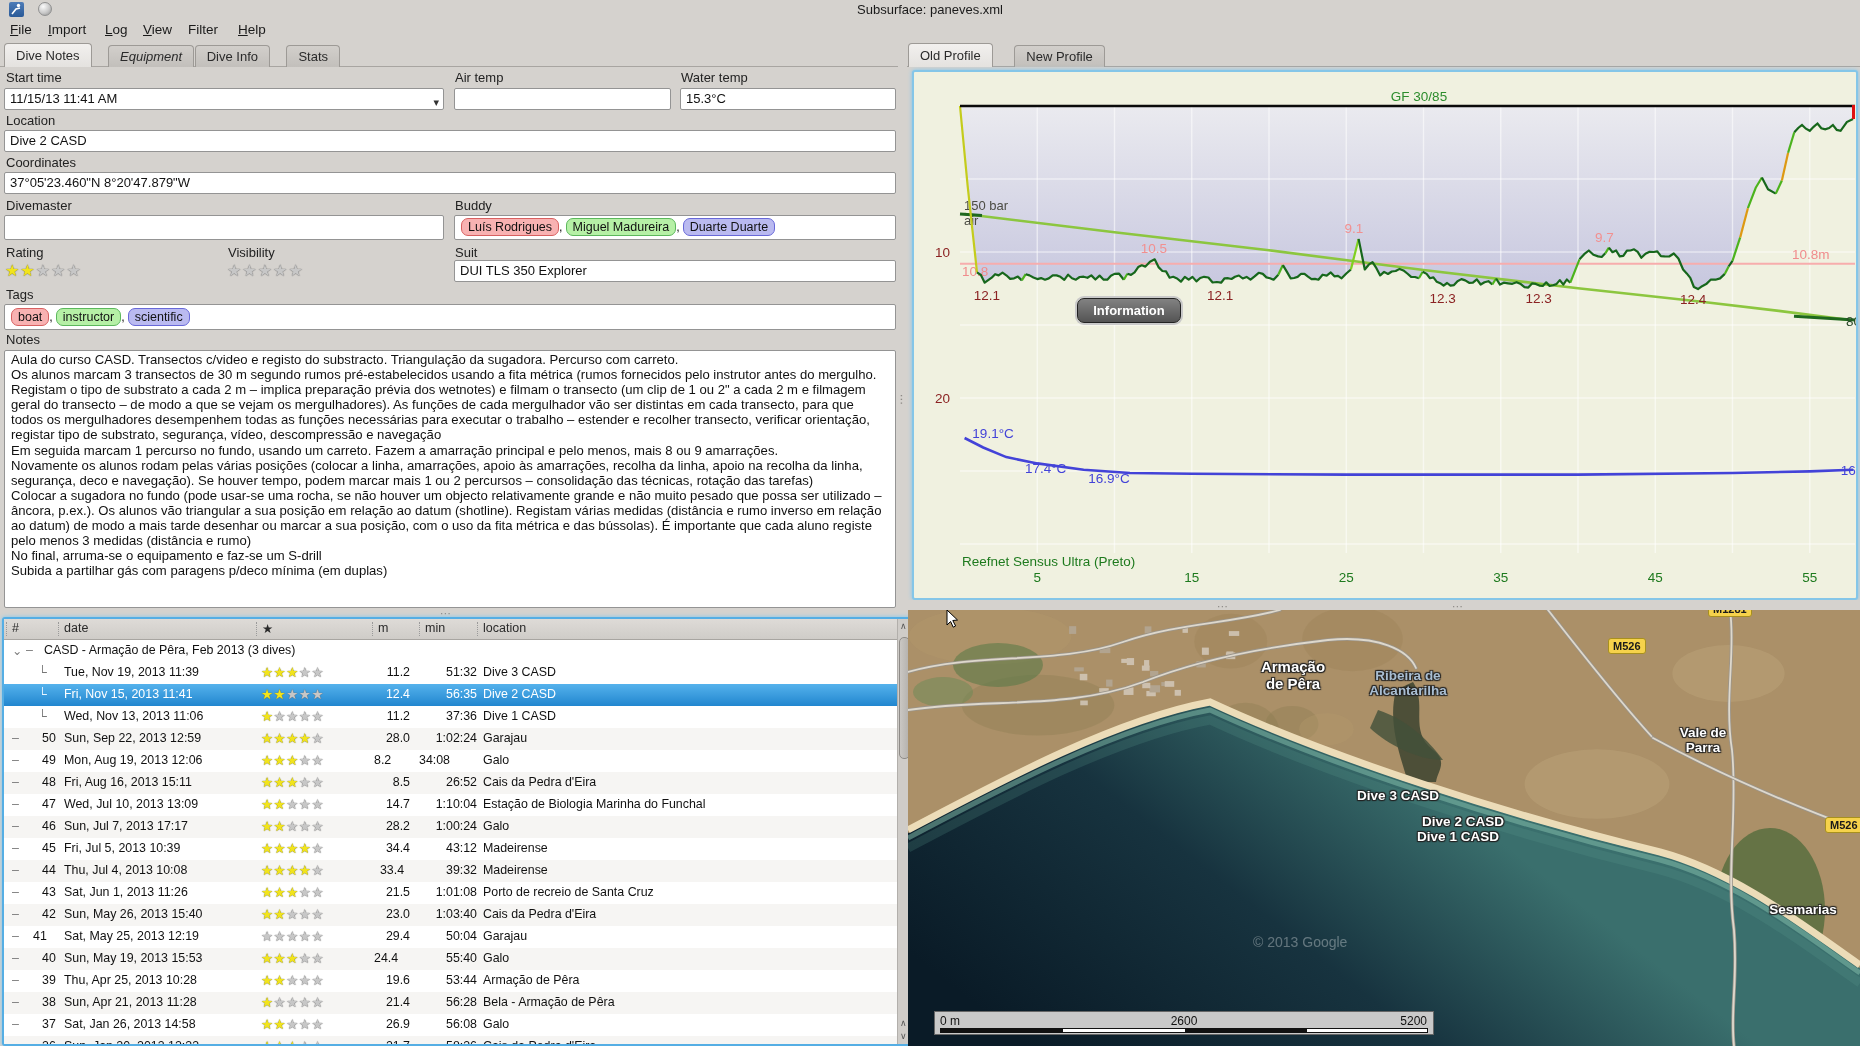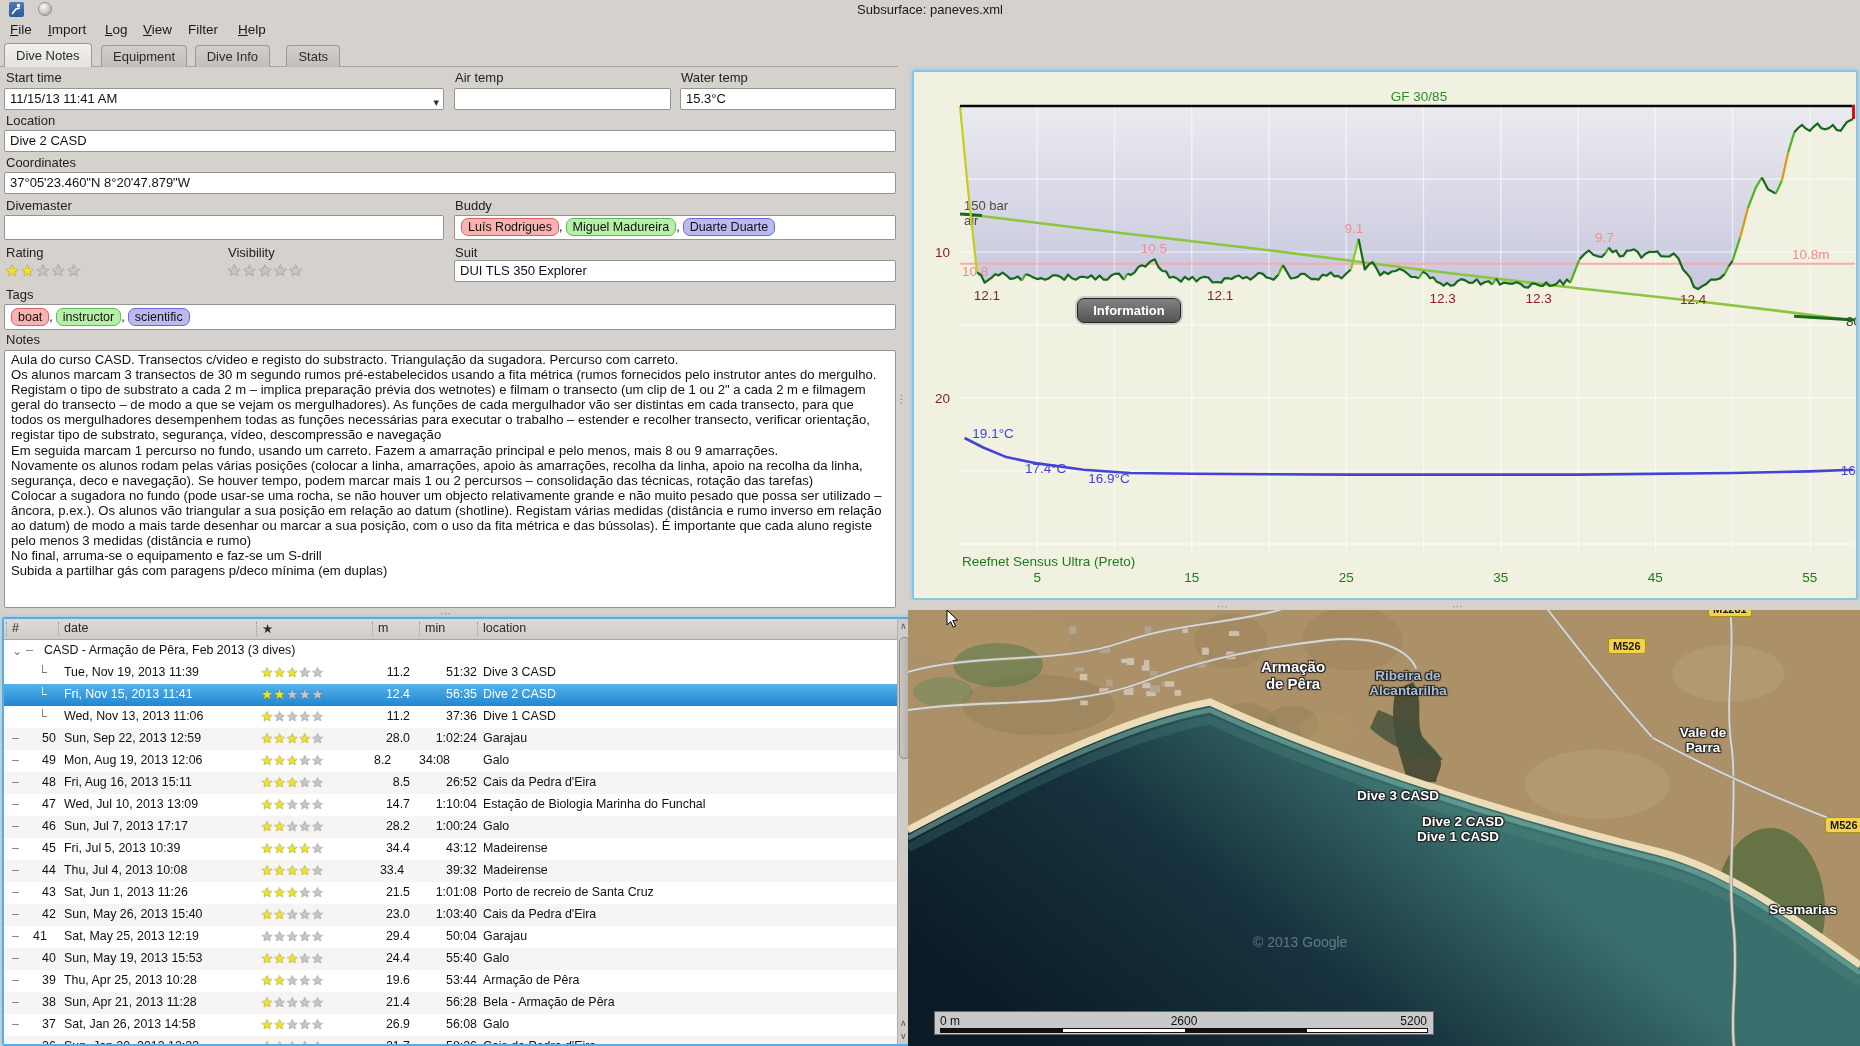--- a/index.html
+++ b/index.html
@@ -104,21 +104,21 @@
       <span class="menu-item" style="left: 48px;"><u>I</u>mport</span>
       <span class="menu-item" style="left: 105px;"><u>L</u>og</span>
       <span class="menu-item" style="left: 143px;"><u>V</u>iew</span>
       <span class="menu-item" style="left: 188px;">Filter</span>
       <span class="menu-item" style="left: 238px;"><u>H</u>elp</span>
     </div>
 
   <div class="tabbar" id="left-tabbar" style="left:0;top:44px;width:898px;text-align:right;">
     <div class="baseline"></div>
   <div class="tab active" style="left: 4px;">Dive Notes</div>
-      <div class="tab" style="left: 101px;">Equipment</div>
+      <div class="tab" style="left: 108px; font-style: italic;">Equipment</div>
       <div class="tab" style="left: 194.7px;">Dive Info</div>
       <div class="tab" style="left: 286.4px;">Stats</div>
     </div>
 
   <div id="form">
     <div class="lbl" style="left:6px;top:70px;">Start time</div>
     <div class="inp" style="left:4px;top:88px;width:440px;">
       <span>11/15/13 11:41 AM</span><span class="combo-arrow">▾</span>
     </div>
     <div class="lbl" style="left:455px;top:70px;">Air temp</div>
@@ -298,21 +298,21 @@
           <span class="dl-stars" style="left: 257px;"><span class="star-off">★</span><span class="star-off">★</span><span class="star-off">★</span><span class="star-off">★</span><span class="star-off">★</span></span>
           <span class="dl-cell" style="left: 370px; width: 36px; text-align: right;">29.4</span>
           <span class="dl-cell" style="left: 415px; width: 58px; text-align: right;">50:04</span>
           <span class="dl-cell" style="left: 479px;">Garajau</span>
         </div>
         <div class="dl-row alt" style="top: 329px;">
           <span class="dl-tree" style="left: 8px;">–</span>
           <span class="dl-cell" style="left: 38px;">40</span>
           <span class="dl-cell" style="left: 60px;">Sun, May 19, 2013 15:53</span>
           <span class="dl-stars" style="left: 257px;"><span class="star-on">★</span><span class="star-on">★</span><span class="star-on">★</span><span class="star-off">★</span><span class="star-off">★</span></span>
-          <span class="dl-cell" style="left: 370px; width: 36px; text-align: right;">24.4</span>
+          <span class="dl-cell" style="left: 370px; width: 36px; ">24.4</span>
           <span class="dl-cell" style="left: 415px; width: 58px; text-align: right;">55:40</span>
           <span class="dl-cell" style="left: 479px;">Galo</span>
         </div>
         <div class="dl-row" style="top: 351px;">
           <span class="dl-tree" style="left: 8px;">–</span>
           <span class="dl-cell" style="left: 38px;">39</span>
           <span class="dl-cell" style="left: 60px;">Thu, Apr 25, 2013 10:28</span>
           <span class="dl-stars" style="left: 257px;"><span class="star-on">★</span><span class="star-on">★</span><span class="star-off">★</span><span class="star-off">★</span><span class="star-off">★</span></span>
           <span class="dl-cell" style="left: 370px; width: 36px; text-align: right;">19.6</span>
           <span class="dl-cell" style="left: 415px; width: 58px; text-align: right;">53:44</span>
@@ -347,20 +347,25 @@
         </div>
       </div>
     <div id="dl-scroll">
       <div class="sb-arrow" style="top:2px;">∧</div>
       <div id="dl-thumb"></div>
       <div class="sb-arrow" style="bottom:16px;">∧</div>
       <div class="sb-arrow" style="bottom:3px;">∨</div>
     </div>
   </div>
 
+  <div class="tabbar" id="right-tabbar" style="left:907px;top:44px;width:953px;">
+    <div class="baseline"></div>
+  <div class="tab active" style="left: 1px;">Old Profile</div>
+      <div class="tab" style="left: 107.3px;">New Profile</div>
+    </div>
 
   <div id="profile-box">
     <svg id="profile-svg" width="942" height="526">
         <defs>
           <linearGradient id="vg" x1="0" y1="34" x2="0" y2="310" gradientUnits="userSpaceOnUse">
             <stop offset="0" stop-color="#eaeaf0"></stop>
             <stop offset="1" stop-color="#b2b2d6"></stop>
           </linearGradient>
         </defs>
         <path d="M46,34 L46.0,34.0 L53.7,114.3 L63.0,200.4 L66.9,203.0 L70.7,210.7 L74.2,208.2 L77.7,205.7 L81.1,202.2 L84.6,203.4 L88.5,200.7 L92.3,203.3 L96.2,206.9 L100.1,206.3 L103.9,204.6 L107.8,208.4 L111.7,202.2 L115.5,203.4 L119.4,205.5 L123.3,207.1 L127.1,206.1 L131.0,207.7 L134.8,206.4 L138.7,203.4 L142.6,203.4 L146.4,204.8 L150.3,207.8 L154.1,202.7 L158.0,206.2 L161.9,207.7 L165.7,205.0 L169.6,204.7 L173.5,205.8 L177.3,203.4 L181.4,207.5 L185.6,203.6 L189.7,207.7 L193.3,207.7 L196.9,203.8 L200.5,201.9 L205.1,201.7 L209.8,207.7 L213.4,201.7 L217.0,202.9 L220.6,200.4 L224.2,195.1 L227.8,193.3 L231.4,194.6 L236.0,189.7 L240.7,187.3 L244.5,195.1 L248.4,199.0 L252.0,199.4 L255.6,205.7 L259.2,204.8 L263.1,206.5 L266.9,209.7 L270.8,204.9 L274.7,207.7 L278.5,204.9 L282.4,209.4 L286.2,206.0 L290.1,204.8 L294.4,205.5 L298.6,210.5 L302.9,210.0 L307.1,210.7 L310.6,206.3 L314.1,206.2 L317.5,207.0 L321.0,204.8 L324.9,203.5 L328.7,206.5 L332.6,204.9 L336.5,207.7 L340.6,204.4 L344.7,200.8 L348.8,201.9 L352.4,205.4 L356.0,206.2 L359.6,207.7 L364.3,202.7 L368.9,193.1 L372.8,199.6 L376.6,206.3 L380.1,206.0 L383.6,204.9 L387.1,201.8 L390.5,201.9 L394.0,204.7 L397.5,207.1 L401.0,206.9 L404.4,207.7 L408.6,202.7 L412.7,203.6 L416.8,200.4 L420.4,204.3 L424.0,203.9 L427.6,206.3 L432.3,201.5 L436.9,197.5 L444.6,166.9 L450.8,197.5 L454.7,192.7 L458.5,190.2 L462.4,196.2 L466.2,203.4 L470.1,199.9 L474.0,202.0 L477.8,199.5 L481.7,199.0 L485.6,196.9 L489.4,198.4 L493.3,201.5 L497.1,204.8 L501.0,205.0 L504.9,206.3 L508.7,199.7 L512.6,201.9 L516.0,206.2 L519.4,205.4 L522.8,209.8 L526.2,211.2 L529.6,213.6 L533.1,211.0 L536.5,213.7 L540.0,213.1 L543.5,209.2 L547.4,207.1 L551.2,208.4 L555.1,210.8 L558.9,210.7 L562.8,207.3 L566.7,212.5 L570.5,210.3 L574.4,209.2 L578.3,212.5 L582.1,206.5 L586.0,212.6 L589.8,210.7 L594.1,211.3 L598.3,211.8 L602.6,210.2 L606.8,212.1 L610.5,215.1 L614.3,215.6 L618.0,211.4 L621.7,211.9 L625.4,213.6 L628.8,214.0 L632.2,210.3 L635.6,214.0 L639.0,213.2 L642.4,212.1 L645.8,208.1 L649.3,212.6 L652.8,207.5 L656.3,210.7 L665.5,187.3 L670.2,182.2 L674.8,178.5 L679.4,182.8 L684.1,184.4 L687.7,185.0 L691.3,181.3 L694.9,175.6 L698.5,180.2 L702.1,178.5 L705.7,184.4 L709.3,183.9 L712.9,178.7 L716.5,178.5 L720.1,177.3 L723.7,179.9 L727.3,185.8 L731.5,181.8 L735.6,179.8 L739.7,180.0 L743.3,179.4 L746.9,184.1 L750.5,184.4 L755.2,184.5 L759.8,181.5 L764.4,186.5 L769.1,197.5 L772.7,201.4 L776.3,205.9 L779.9,215.0 L784.0,217.1 L788.1,214.2 L792.2,212.1 L796.9,207.5 L801.5,207.7 L806.1,206.4 L810.8,201.9 L814.6,194.5 L818.5,188.8 L826.2,165.4 L833.9,136.2 L841.7,115.8 L847.9,105.5 L854.0,117.2 L861.8,121.6 L867.9,108.5 L874.1,80.7 L880.3,60.3 L884.2,56.0 L888.0,53.0 L891.9,56.7 L895.8,58.8 L899.6,54.8 L903.5,51.5 L907.3,56.3 L911.2,57.4 L915.1,56.0 L918.9,53.0 L922.8,57.9 L926.6,58.8 L932.8,50.1 L939.0,47.1 L941,47.1 L941,34 Z" fill="url(#vg)" opacity="0.95"></path>

